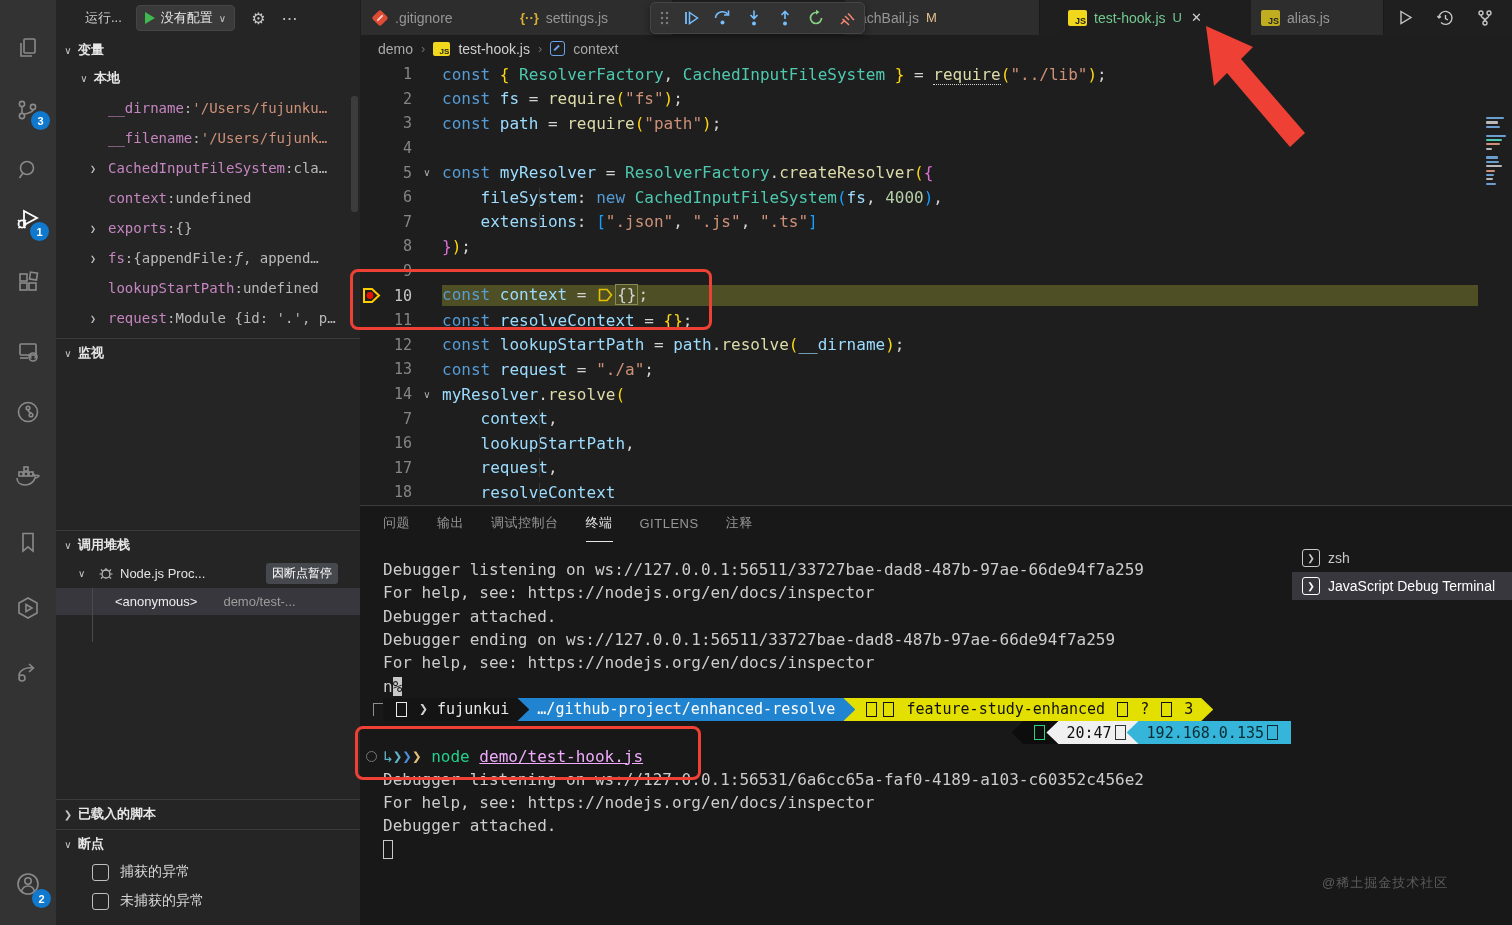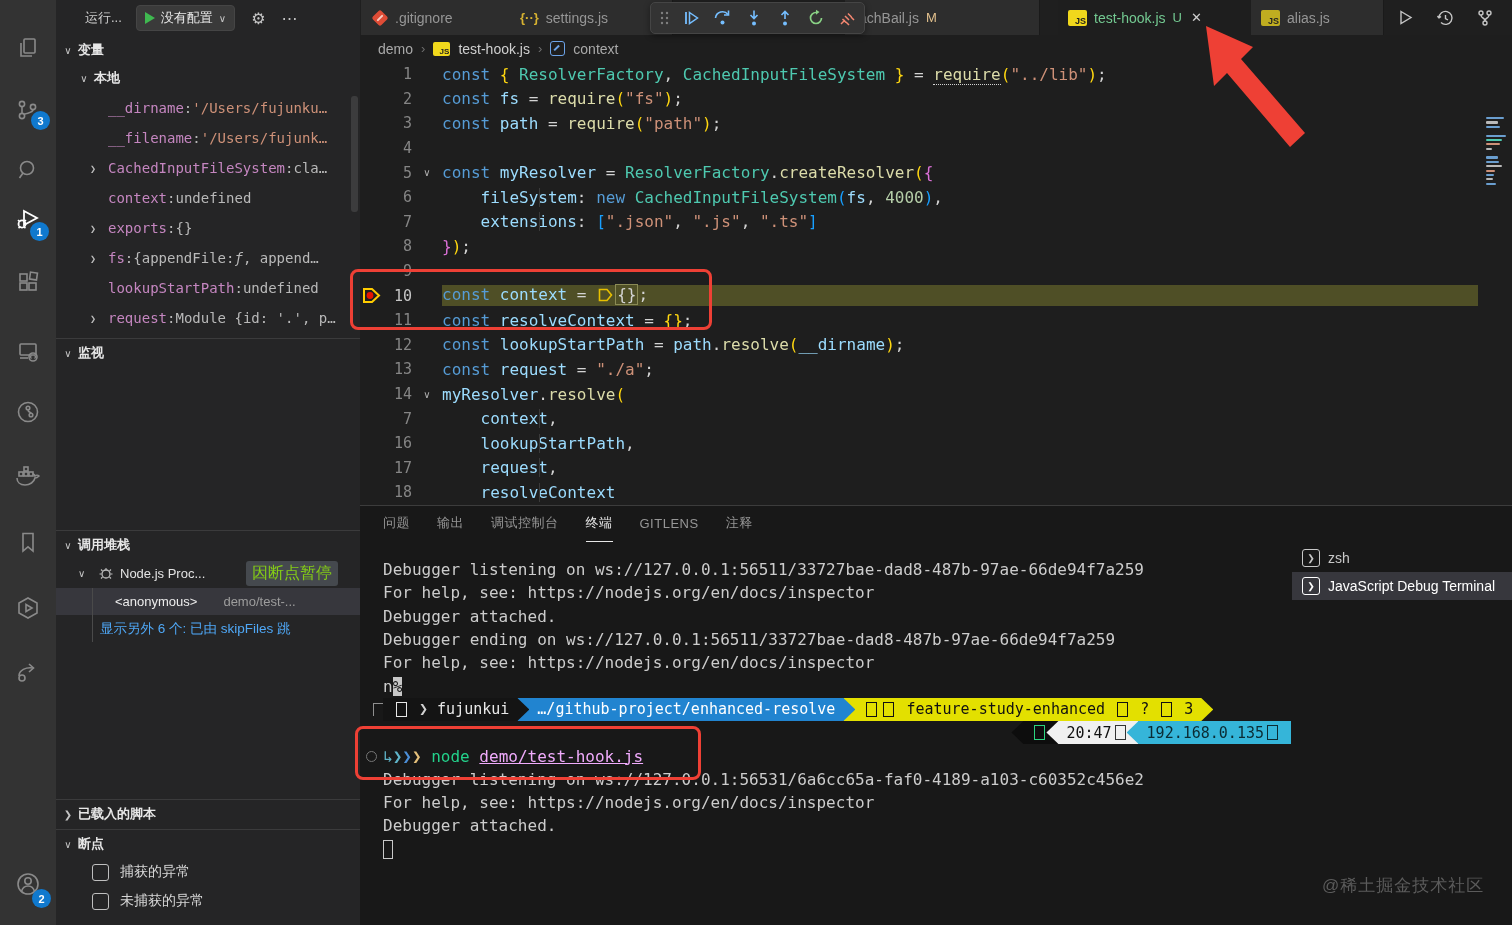--- a/index.html
+++ b/index.html
@@ -22,21 +22,21 @@
   .chev{font-size:10px;color:#c5c5c5;}
   .sec-h{position:absolute;left:0;width:100%;height:28px;display:flex;align-items:center;font-size:13px;
          font-weight:bold;color:#e7e7e7;border-top:1px solid rgba(128,128,128,0.25);}
   .sec-h .tw{width:20px;text-align:center;margin-left:2px;font-size:10px;color:#c5c5c5;font-weight:normal;}
   .var-row{height:30px;display:flex;align-items:center;font-family:"DejaVu Sans Mono",monospace;font-size:14px;white-space:nowrap;}
   .var-row .vchev{width:18px;margin-left:34px;color:#bbb;font-size:10px;}
   .var-row.noexp{padding-left:52px;}
   .vname{color:#c586c0;}
   .c-v{color:#b9b9b9;} .c-str{color:#ce9178;} .c-fit{font-style:italic;color:#b9b9b9;}
   .stack-row{position:absolute;left:0;width:100%;display:flex;align-items:center;font-size:13px;color:#e3e3e3;}
-  .paused-badge{margin-left:auto;margin-right:22px;background:#45494e;color:#84cc16;font-size:16px;border-radius:3px;padding:2px 6px;}
+  .paused-badge{margin-left:auto;margin-right:22px;background:#45494e;color:#ffffff;font-size:12px;border-radius:3px;padding:2px 6px;}
   .frame-sel{background:#37373d;}
   .link-blue{color:#4fa8f7;}
   .cb{width:15px;height:15px;border:1.6px solid #bfbfbf;border-radius:3px;background:transparent;}
   .sb-scrollthumb{position:absolute;right:2px;width:7px;background:#515151;opacity:.55;border-radius:3px;}
   
   #tabbar{position:absolute;left:360px;top:0;width:1152px;height:35px;background:#1f1f1f;}
   .tab{position:absolute;top:0;height:35px;background:#2d2d2d;display:flex;align-items:center;padding:0 10px;
        font-size:14px;color:#969696;white-space:nowrap;border-right:1px solid #1a1a1a;}
   .tab.active{background:#1e1e1e;}
   .gitstat{margin-left:7px;font-size:13px;}
@@ -97,21 +97,21 @@
   .seg-wht{background:#f0f0f0;color:#111;margin-right:-12px;}
   .seg-cyan{background:#35b5d9;color:#0b2b33;}
   .corner{position:absolute;left:-10px;top:5px;width:12px;height:12px;border-left:1.4px solid #8f8f8f;border-top:1.4px solid #8f8f8f;}
   .cmd-circle{position:absolute;left:-17px;top:7px;width:9px;height:9px;border:1.6px solid #767676;border-radius:50%;}
   .right-group{position:absolute;right:12px;top:0;display:flex;text-align:center;}
   #term-list{position:absolute;left:932px;top:38px;width:220px;font-size:14px;color:#c8c8c8;}
   .tl-row{height:28px;display:flex;align-items:center;gap:8px;padding-left:10px;}
   .tl-row.sel{background:#37373d;color:#fff;}
   .termico{width:16px;height:16px;border:1.3px solid currentColor;border-radius:3px;font-size:9px;
            display:flex;align-items:center;justify-content:center;flex:none;}
-  #watermark{position:absolute;left:1322px;top:874px;font-size:17px;color:#5b5b5b;letter-spacing:1px;}
+  #watermark{position:absolute;left:1322px;top:874px;font-size:13px;color:#5b5b5b;letter-spacing:1px;}
   
   .anno-box{position:absolute;border:3px solid #ee4035;border-radius:8px;z-index:60;pointer-events:none;}
   #anno-arrow{position:absolute;left:0;top:0;z-index:60;pointer-events:none;}
 </style>
 </head>
 <body>
 
 <div id="app">
 
   <div id="activitybar">
@@ -289,23 +289,20 @@
       <svg width="16" height="16" viewBox="0 0 16 16" style="margin:0 6px 0 4px">
           <circle cx="8" cy="9" r="4" stroke="#bdbdbd" fill="none" stroke-width="1.3"></circle>
           <path d="M8 5V3M4.5 6L3 4.5M11.5 6L13 4.5M3.5 9H1.5M12.5 9h2M4.5 12L3 13.5M11.5 12L13 13.5" stroke="#bdbdbd" stroke-width="1.1"></path>
         </svg>
       <span>Node.js Proc...</span>
       <span class="paused-badge">因断点暂停</span>
     </div>
     <div class="stack-row frame-sel" style="top:588px;height:27px">
       <span style="margin-left:59px;color:#ececec">&lt;anonymous&gt;</span>
       <span style="margin-left:26px;color:#9d9d9d">demo/test-...</span>
-    </div>
-    <div class="stack-row" style="top:616px;height:26px">
-      <span class="link-blue" style="margin-left:44px;font-size:13.5px">显示另外 6 个: 已由 skipFiles 跳</span>
     </div>
     <div style="position:absolute;left:36px;top:588px;height:54px;border-left:1px solid #4a4a4a"></div>
 
     <div class="sec-h" style="top:799px">
       <span class="tw">❯</span>
         <span>已载入的脚本</span>
     </div>
     <div class="sec-h" style="top:829px">
       <span class="tw">∨</span>
         <span>断点</span>

